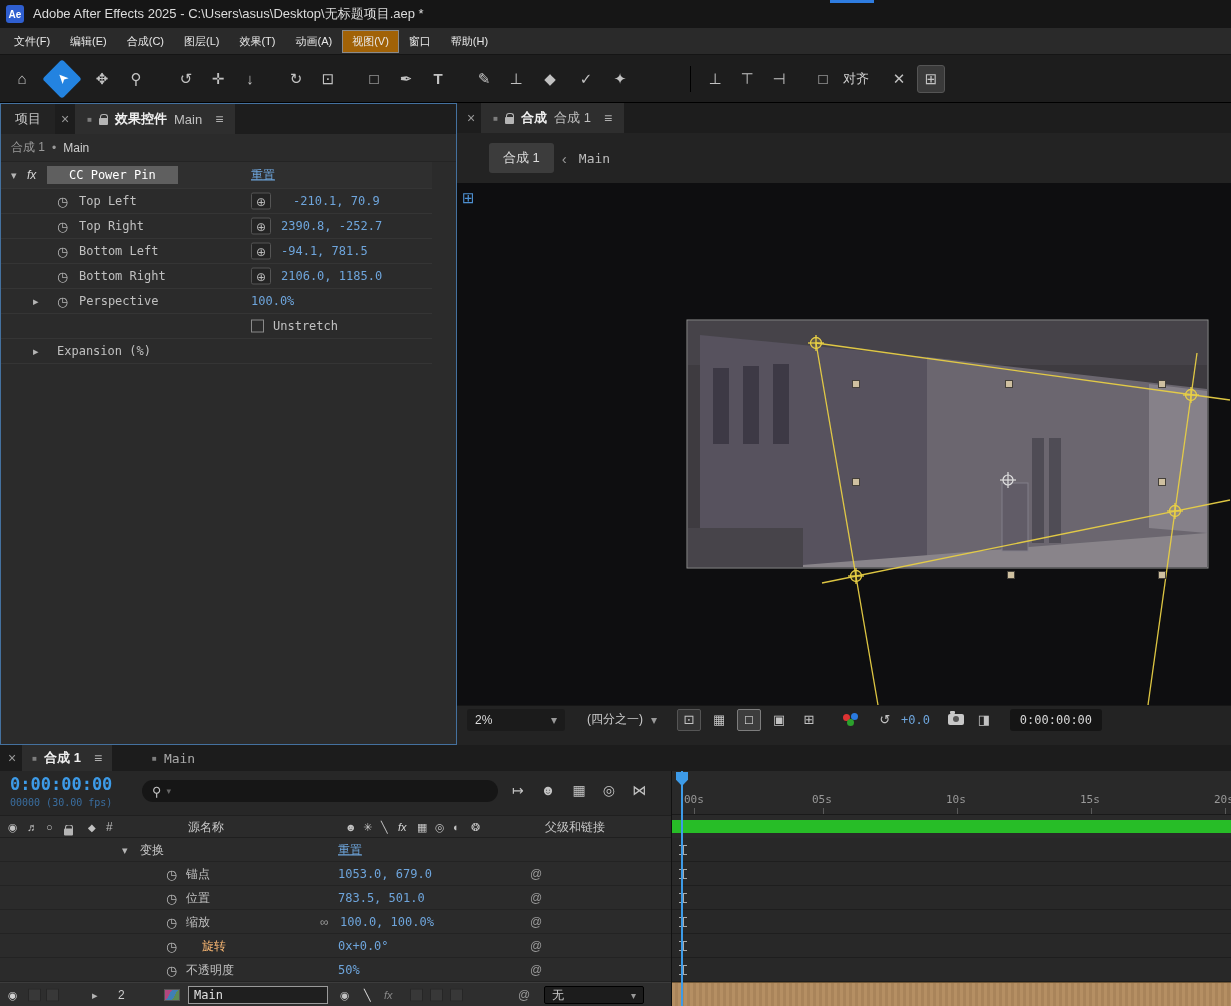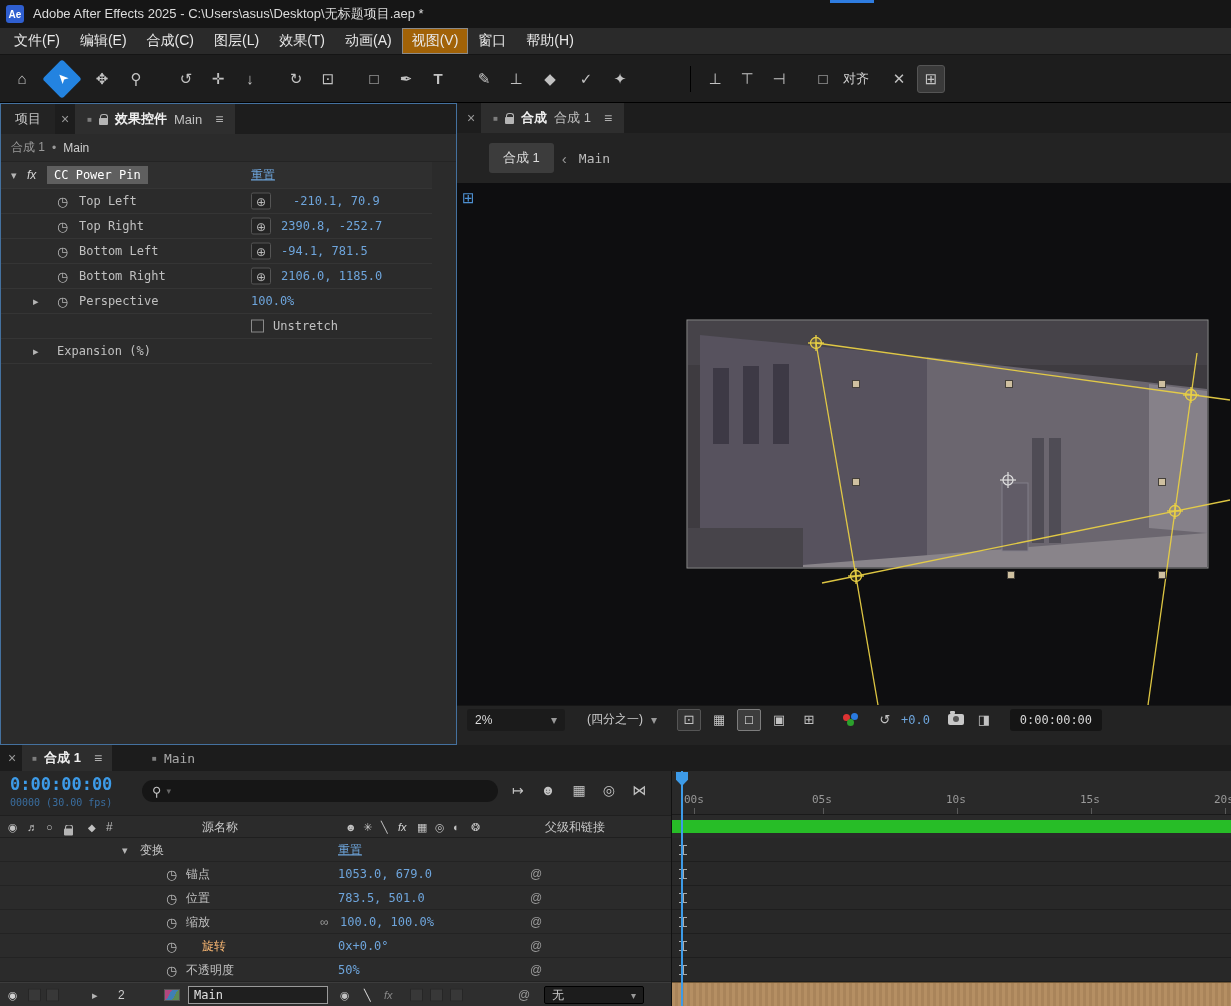--- a/index.html
+++ b/index.html
@@ -13,21 +13,21 @@
   .at { position:absolute; top:50%; transform:translateY(-50%); white-space:nowrap; }
 
   
   .titlebar { position:absolute; left:0; top:0; width:100%; height:28px; background:#161616; display:flex; align-items:center; }
   .ae-badge { width:18px; height:18px; margin-left:6px; background:#2f5fd0; color:#fff; border-radius:3px; font-size:10px; font-weight:bold; display:flex; align-items:center; justify-content:center; }
   .title-text { margin-left:9px; font-size:13px; color:#dcdcdc; }
   .titlebar-accent { position:absolute; left:830px; top:0; width:44px; height:3px; background:#2e7ce0; }
 
   
   .menubar { position:absolute; left:0; top:28px; width:100%; height:27px; background:#2a2a2a; border-bottom:1px solid #151515; display:flex; align-items:center; padding-left:4px; }
-  .menu-item { font-size:14px; color:#e8e8e8; padding:3px 9px; border:1px solid transparent; }
+  .menu-item { font-size:11px; color:#e8e8e8; padding:3px 9px; border:1px solid transparent; }
   .menu-item.active { border-color:#8a8a8a; background:#a16207; }
 
   
   .toolbar { position:absolute; left:0; top:55px; width:100%; height:48px; background:#1d1d1d; border-bottom:1px solid #000; display:flex; align-items:center; }
   .tool { width:28px; height:28px; font-size:15px; border-radius:3px; }
   .tool.active { background:#2383e0; color:#fff; }
   .tool.rot { transform:rotate(-135deg); font-size:13px; }
   .tool.boxed { background:#3a3a3a; border:1px solid #555; }
   .tb-sep { width:1px; height:26px; background:#000; margin:0 10px; }
   .align-label { font-size:13px; color:#d0d0d0; margin-left:6px; }
@@ -45,21 +45,21 @@
   .tab-menu { color:#b0b0b0; font-size:14px; margin-left:6px; }
   .lock { width:9px; height:7px; background:#b5b5b5; border-radius:1px; position:relative; display:inline-block; margin-top:5px; }
   .lock::before { content:""; position:absolute; left:1px; top:-4px; width:6px; height:5px; border:1.5px solid #b5b5b5; border-bottom:none; border-radius:3px 3px 0 0; }
 
   .ep-breadcrumb { height:28px; display:flex; align-items:center; gap:7px; padding-left:10px; font-size:12px; background:#2b2b2b; border-bottom:1px solid #242424; }
   .ep-bc-comp { color:#9a9a9a; }
   .ep-bc-layer { color:#cfcfcf; }
 
   .ep-row { position:relative; height:25px; width:431px; border-bottom:1px solid #353535; }
   .ep-header { height:27px; background:#2f2f2f; }
-  .fx-name-box { background:#5f5f5f; color:#fff; font-size:12px; padding:2px 7px; }
+  .fx-name-box { background:#5f5f5f; color:#fff; font-size:12px; padding:2px 22px; }
   .fx-italic { font-style:italic; font-size:12px; color:#d5d5d5; }
   .pname { font-size:12px; color:#c0c0c0; }
   .pval { font-size:12px; }
   .sw { font-size:13px; color:#b5b5b5; }
   .expander { font-size:11px; color:#b5b5b5; }
   .xhair { width:20px; height:17px; border:1px solid #555; background:#242424; color:#b8b8b8; font-size:12px; display:flex; align-items:center; justify-content:center; border-radius:2px; }
   .checkbox { width:13px; height:13px; border:1px solid #8a8a8a; background:transparent; display:inline-block; }
 
   
   .comp-panel { position:absolute; left:457px; top:0; width:774px; height:642px; background:#232323; }
@@ -375,21 +375,21 @@
         </div>
       </div>
 
       <div class="tl-header">
         <span class="at icon" style="left:8px;font-size:11px">◉</span>
         <span class="at icon" style="left:27px;font-size:11px">♬</span>
         <span class="at icon" style="left:46px;font-size:11px">○</span>
         <span class="at lock" style="left:64px"></span>
         <span class="at icon" style="left:88px;font-size:10px">◆</span>
         <span class="at" style="left:106px;color:#bbb">#</span>
-        <span class="at" style="left:202px;color:#c8c8c8">源名称</span>
+        <span class="at" style="left:188px;color:#c8c8c8">源名称</span>
         <span class="at icon" style="left:345px;font-size:11px">☻</span>
         <span class="at icon" style="left:363px;font-size:11px">✳</span>
         <span class="at icon" style="left:381px;font-size:11px">╲</span>
         <span class="at fx-italic" style="left:398px;font-size:11px">fx</span>
         <span class="at icon" style="left:417px;font-size:11px">▦</span>
         <span class="at icon" style="left:435px;font-size:11px">◎</span>
         <span class="at icon" style="left:453px;font-size:11px">◐</span>
         <span class="at icon" style="left:471px;font-size:11px">❂</span>
         <span class="at" style="left:545px;color:#c8c8c8">父级和链接</span>
       </div>

